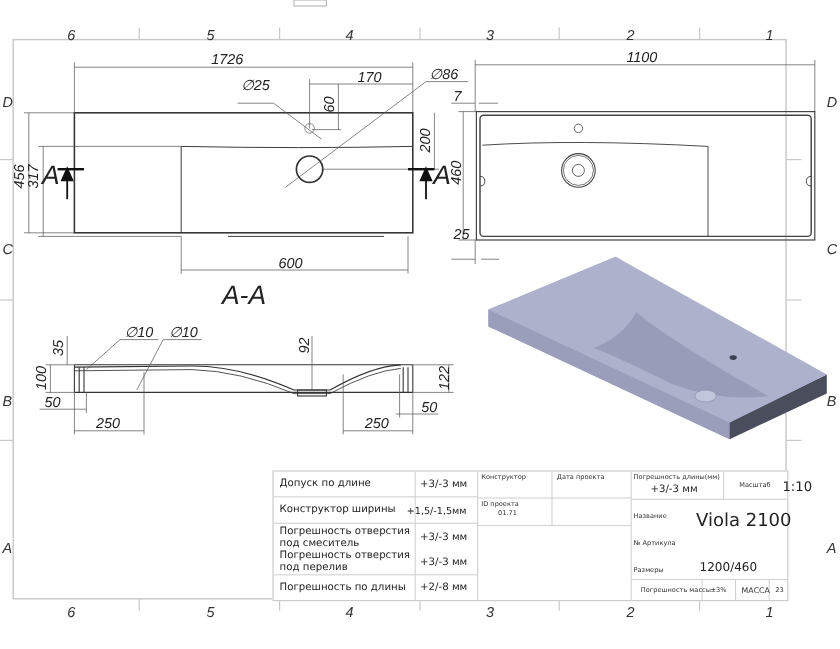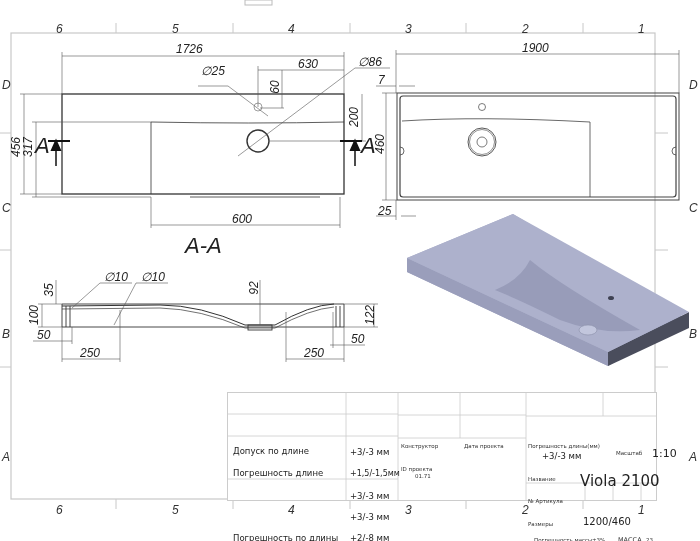--- a/index.html
+++ b/index.html
@@ -3,21 +3,21 @@
 <meta charset="utf-8">
 <style>
   html,body{margin:0;padding:0;background:#fff;}
   body{width:700px;height:541px;position:relative;overflow:hidden;font-family:"Liberation Sans",sans-serif;color:#222;}
   .abs{position:absolute;}
   .zone{font-style:italic;font-size:12px;color:#333;}
   .dim{font-style:italic;font-size:12px;color:#222;position:absolute;white-space:nowrap;}
   .sect{font-style:italic;font-size:22px;color:#222;position:absolute;}
   svg{position:absolute;left:0;top:0;}
   .tb{position:absolute;border:1px solid #ccc;background:#fff;font-family:"DejaVu Sans",sans-serif;}
-  .tb-cell{position:absolute;font-size:8.5px;color:#222;white-space:nowrap;line-height:10px;margin-top:48px;}
+  .tb-cell{position:absolute;font-size:8.5px;color:#222;white-space:nowrap;line-height:10px;}
   .tiny{font-size:5.5px;color:#333;line-height:7px;}
 </style>
 </head>
 <body>
 
 <svg width="700" height="541">
 
   <rect x="245" y="0" width="27" height="5" fill="none" stroke="#bbb" stroke-width="1"></rect>
 
   <rect x="11" y="33" width="644" height="466" fill="none" stroke="#c8c8c8" stroke-width="1.2"></rect>
@@ -183,34 +183,34 @@
 <div class="abs zone" style="left:2px;top:201px">C</div>
 <div class="abs zone" style="left:2px;top:327px">B</div>
 <div class="abs zone" style="left:2px;top:450px">A</div>
 <div class="abs zone" style="left:689px;top:78px">D</div>
 <div class="abs zone" style="left:689px;top:201px">C</div>
 <div class="abs zone" style="left:689px;top:327px">B</div>
 <div class="abs zone" style="left:689px;top:450px">A</div>
 
 <div class="dim" style="left:176px;top:42px">1726</div>
 <div class="dim" style="left:201px;top:64px">∅25</div>
-<div class="dim" style="left:298px;top:57px">630</div>
+<div class="dim" style="left:298px;top:57px">170</div>
 <div class="dim" style="left:268px;top:80px;transform:rotate(-90deg)">60</div>
 <div class="dim" style="left:358px;top:55px">∅86</div>
 <div class="dim" style="left:344px;top:110px;transform:rotate(-90deg)">200</div>
 <div class="dim" style="left:6px;top:140px;transform:rotate(-90deg)">456</div>
 <div class="dim" style="left:18px;top:140px;transform:rotate(-90deg)">317</div>
 <div class="dim" style="left:232px;top:212px">600</div>
 <div class="sect" style="left:35px;top:133px">A</div>
 <div class="sect" style="left:361px;top:133px">A</div>
 <div class="dim" style="left:370px;top:137px;transform:rotate(-90deg)">460</div>
 
-<div class="dim" style="left:522px;top:41px">1900</div>
+<div class="dim" style="left:522px;top:41px">1100</div>
 <div class="dim" style="left:378px;top:73px">7</div>
-<div class="dim" style="left:378px;top:204px">25</div>
+<div class="dim" style="left:378px;top:188px">25</div>
 
 <div class="sect" style="left:185px;top:233px">A-A</div>
 <div class="dim" style="left:104px;top:270px">∅10</div>
 <div class="dim" style="left:141px;top:270px">∅10</div>
 <div class="dim" style="left:42px;top:283px;transform:rotate(-90deg)">35</div>
 <div class="dim" style="left:24px;top:308px;transform:rotate(-90deg)">100</div>
 <div class="dim" style="left:247px;top:281px;transform:rotate(-90deg)">92</div>
 <div class="dim" style="left:360px;top:308px;transform:rotate(-90deg)">122</div>
 <div class="dim" style="left:37px;top:328px">50</div>
 <div class="dim" style="left:80px;top:346px">250</div>
@@ -233,23 +233,25 @@
       <line x1="298" y1="90" x2="428" y2="90"></line>
       <line x1="375" y1="0" x2="375" y2="23"></line>
       <line x1="357" y1="90" x2="357" y2="107"></line>
       <line x1="385" y1="90" x2="385" y2="107"></line>
       <line x1="413" y1="90" x2="413" y2="107"></line>
     </g>
   </svg>
 
   <div class="tb-cell" style="left:5px;top:5px">Допуск по длине</div>
   <div class="tb-cell" style="left:122px;top:6px">+3/-3 мм</div>
-  <div class="tb-cell" style="left:5px;top:27px">Погрешность длине</div>
-  <div class="tb-cell" style="left:122px;top:28px;font-size:8px">+1,5/-1,5мм</div>
+  <div class="tb-cell" style="left:5px;top:27px">Конструктор ширины</div>
+  <div class="tb-cell" style="left:111px;top:28px;font-size:8px">+1,5/-1,5мм</div>
+  <div class="tb-cell" style="left:5px;top:45px;width:112px;white-space:normal">Погрешность отверстия под смеситель</div>
   <div class="tb-cell" style="left:122px;top:50px">+3/-3 мм</div>
+  <div class="tb-cell" style="left:5px;top:65px;width:112px;white-space:normal">Погрешность отверстия под перелив</div>
   <div class="tb-cell" style="left:122px;top:71px">+3/-3 мм</div>
   <div class="tb-cell" style="left:5px;top:92px">Погрешность по длины</div>
   <div class="tb-cell" style="left:122px;top:92px">+2/-8 мм</div>
 
   <div class="tb-cell tiny" style="left:173px;top:2px">Конструктор</div>
   <div class="tb-cell tiny" style="left:236px;top:2px">Дата проекта</div>
   <div class="tb-cell tiny" style="left:173px;top:25px">ID проекта</div>
   <div class="tb-cell tiny" style="left:187px;top:32px">01.71</div>
 
   <div class="tb-cell tiny" style="left:300px;top:2px">Погрешность длины(мм)</div>

